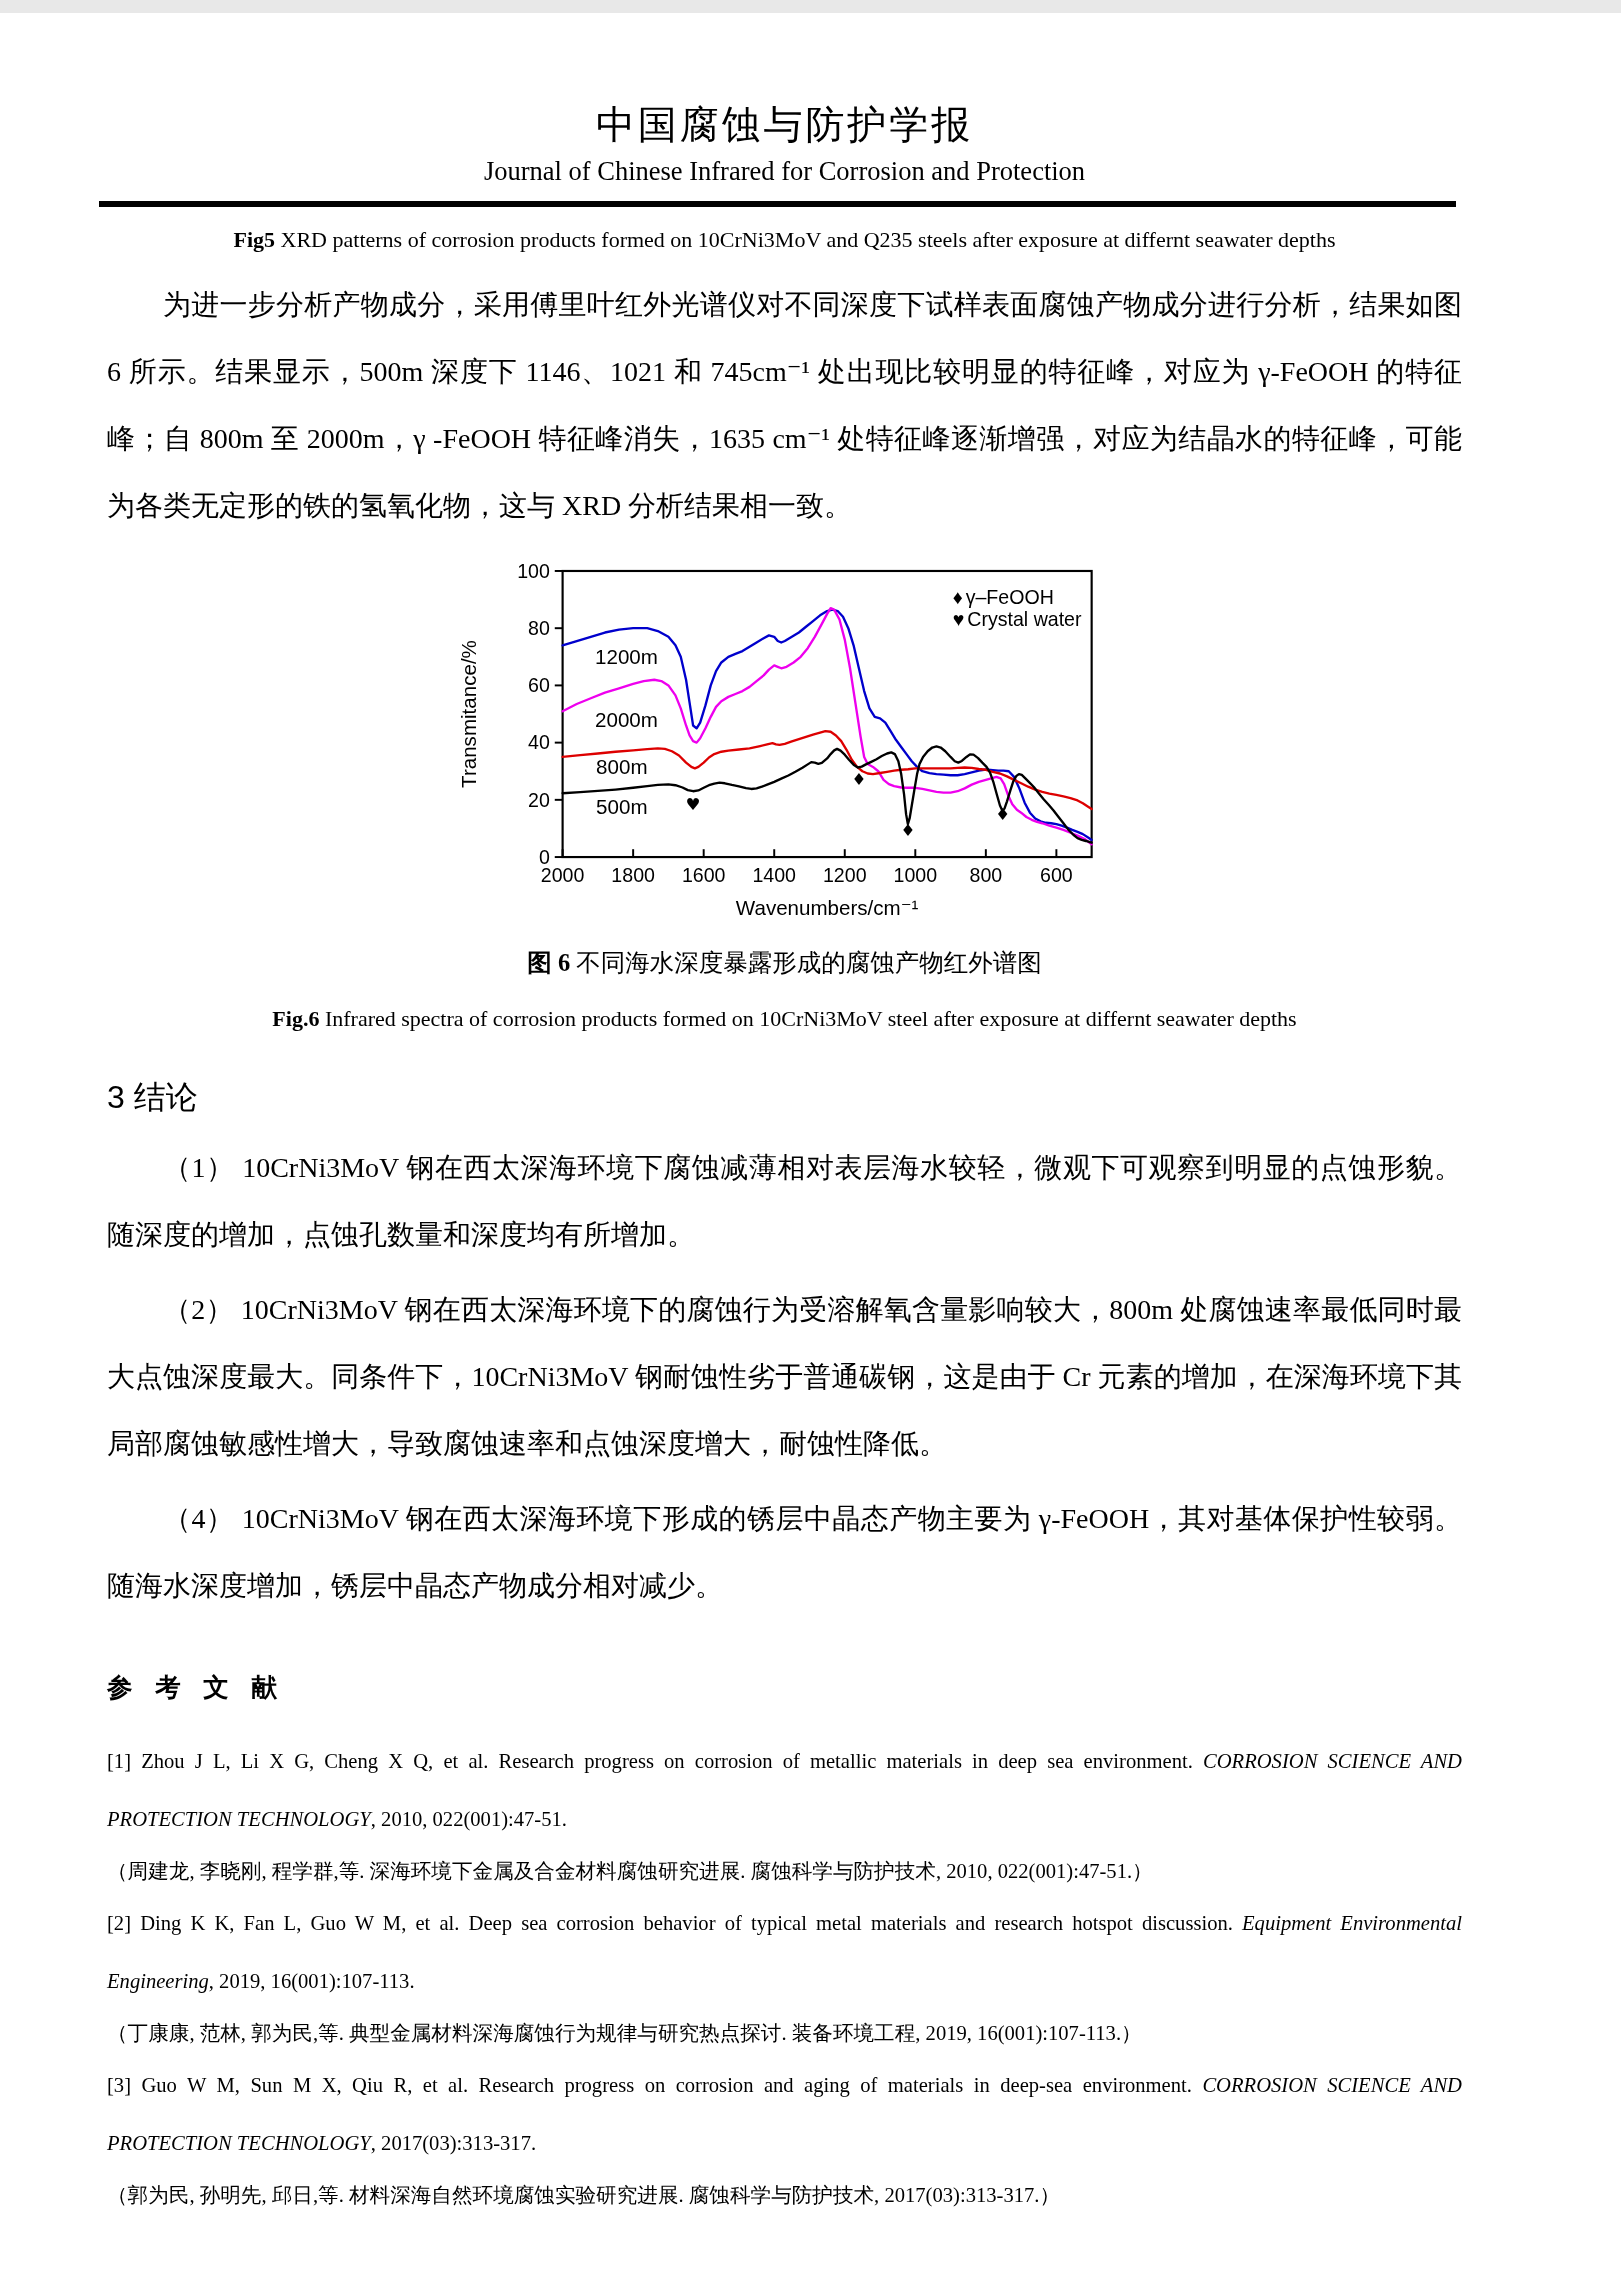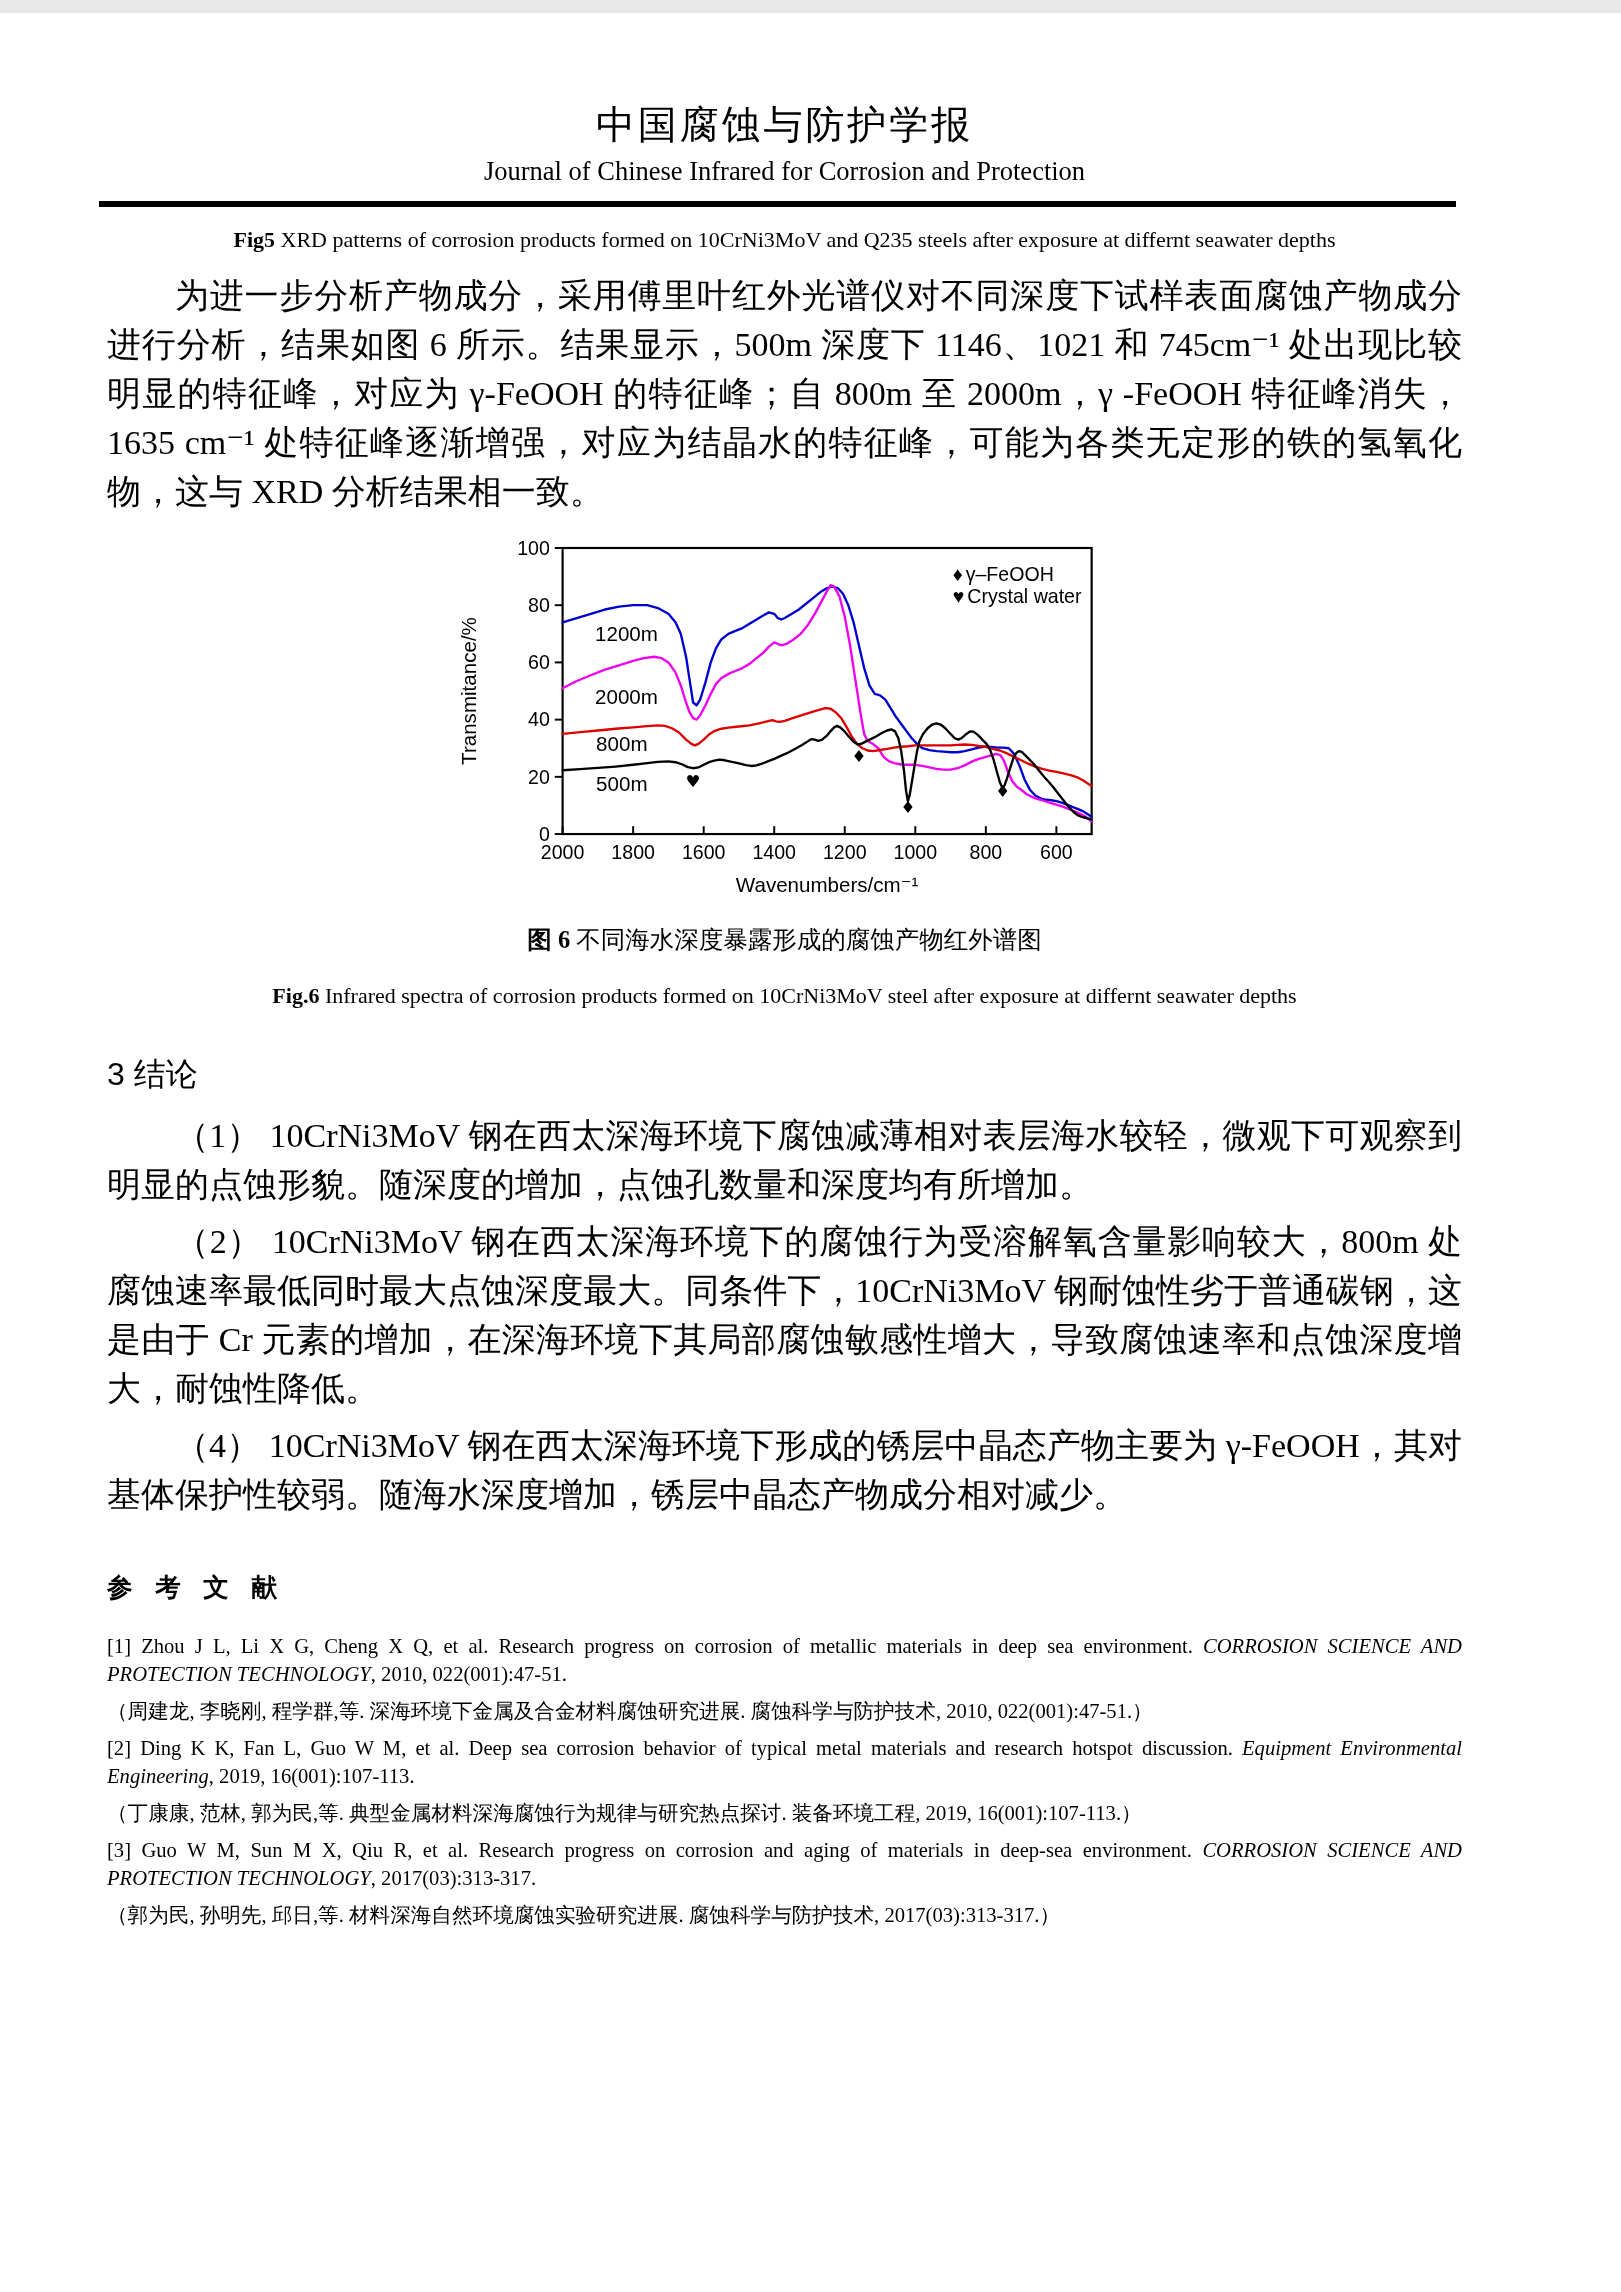--- a/index.html
+++ b/index.html
@@ -6,32 +6,32 @@
   .page{
     width:1621px;height:2293px;background:#ffffff;margin:13px auto;position:relative;
     font-family:"Liberation Serif","DejaVu Serif",serif;color:#000;
     box-sizing:border-box;padding:86px 159px 0 107px;overflow:hidden;
   }
   .title-zh{text-align:center;font-size:39px;letter-spacing:2.9px;line-height:51px;}
   .title-en{text-align:center;font-size:26.5px;line-height:39px;margin-top:2px;}
   .head-rule{border:none;border-top:6.9px solid #000;margin:9.8px 5.9px 0 -7.8px;}
   .caption-center{text-align:center;font-size:22px;line-height:49px;margin:7.8px 0 0 0;}
   .caption-center b{font-weight:bold;}
-  .body-text{font-size:34px;line-height:49px;text-align:justify;text-indent:2em;margin:7.8px 0 0 0;}
+  .body-text{font-size:28px;line-height:67px;text-align:justify;text-indent:2em;margin:7.8px 0 0 0;}
   .chart-wrap{width:676px;margin:15.7px auto 0 auto;text-align:center;}
   .caption-zh{text-align:center;font-size:24.5px;line-height:47px;margin:11.8px 0 0 0;}
   .section-heading{
     font-family:"Liberation Sans","DejaVu Sans",sans-serif;
     font-size:32px;font-weight:normal;margin:33px 0 15.7px 0;line-height:43px;
   }
   .refs-heading{
     font-family:"Liberation Sans","DejaVu Sans",sans-serif;
     font-size:25.5px;font-weight:bold;letter-spacing:7.8px;margin:51px 0 27.4px 0;line-height:35px;
   }
-  .ref-en{font-size:20.6px;line-height:28px;text-align:justify;margin:0 0 2px 0;font-family:Liberation Serif, serif;}
+  .ref-en{font-size:20.6px;line-height:58px;text-align:justify;margin:0 0 2px 0;font-family:Liberation Serif, serif;}
   .ref-zh{font-size:20.6px;line-height:42px;text-align:left;margin:0 0 2px 0;}
   .ref-en i{font-style:italic;}
   
   .tick{font-family:"Liberation Sans","DejaVu Sans",sans-serif;font-size:20px;fill:#000;}
   .axis-label{font-family:"Liberation Sans","DejaVu Sans",sans-serif;font-size:21px;fill:#000;}
   .clabel{font-family:"Liberation Sans","DejaVu Sans",sans-serif;font-size:21px;fill:#000;}
   .legend-text{font-family:"Liberation Sans","DejaVu Sans",sans-serif;font-size:20px;fill:#000;}
   .marker{font-family:"DejaVu Sans",sans-serif;font-size:17px;fill:#000;}
 </style>
 </head>

